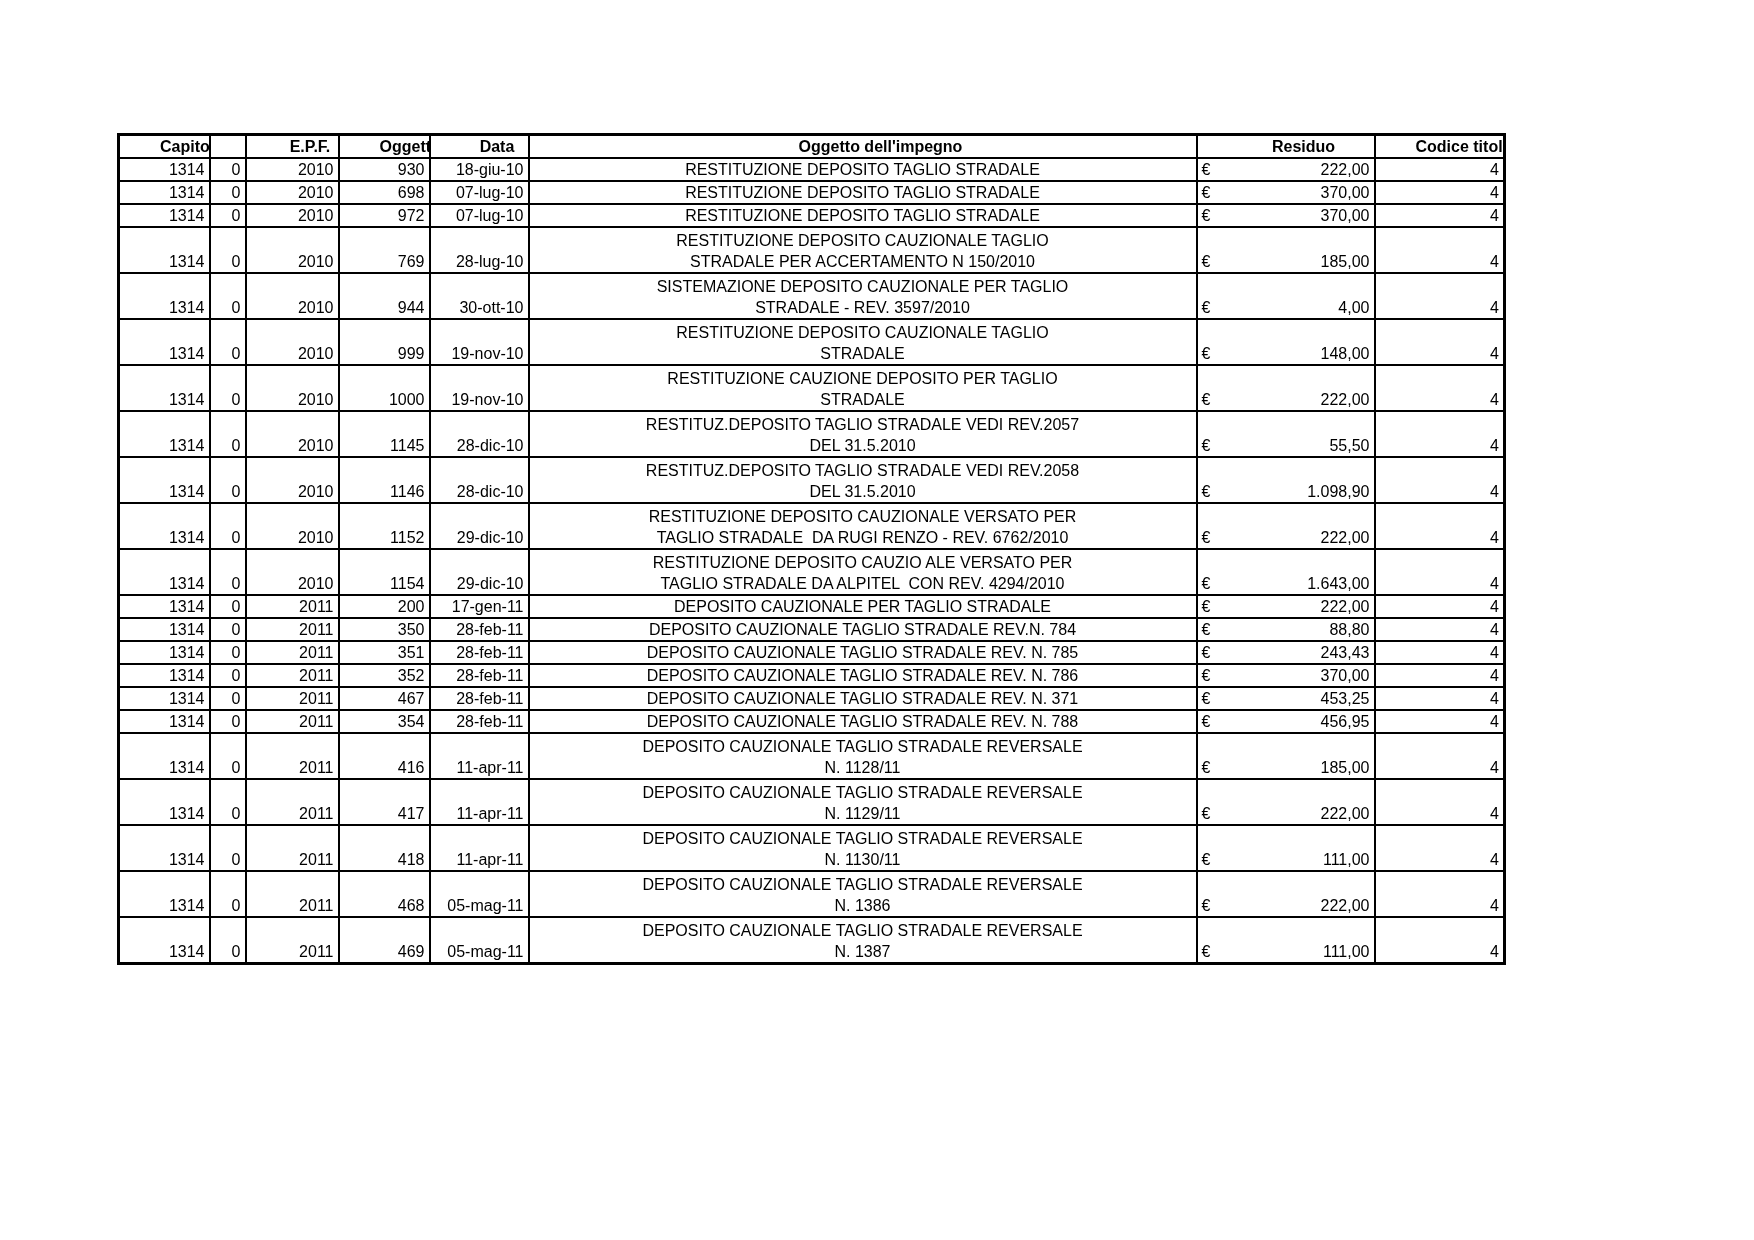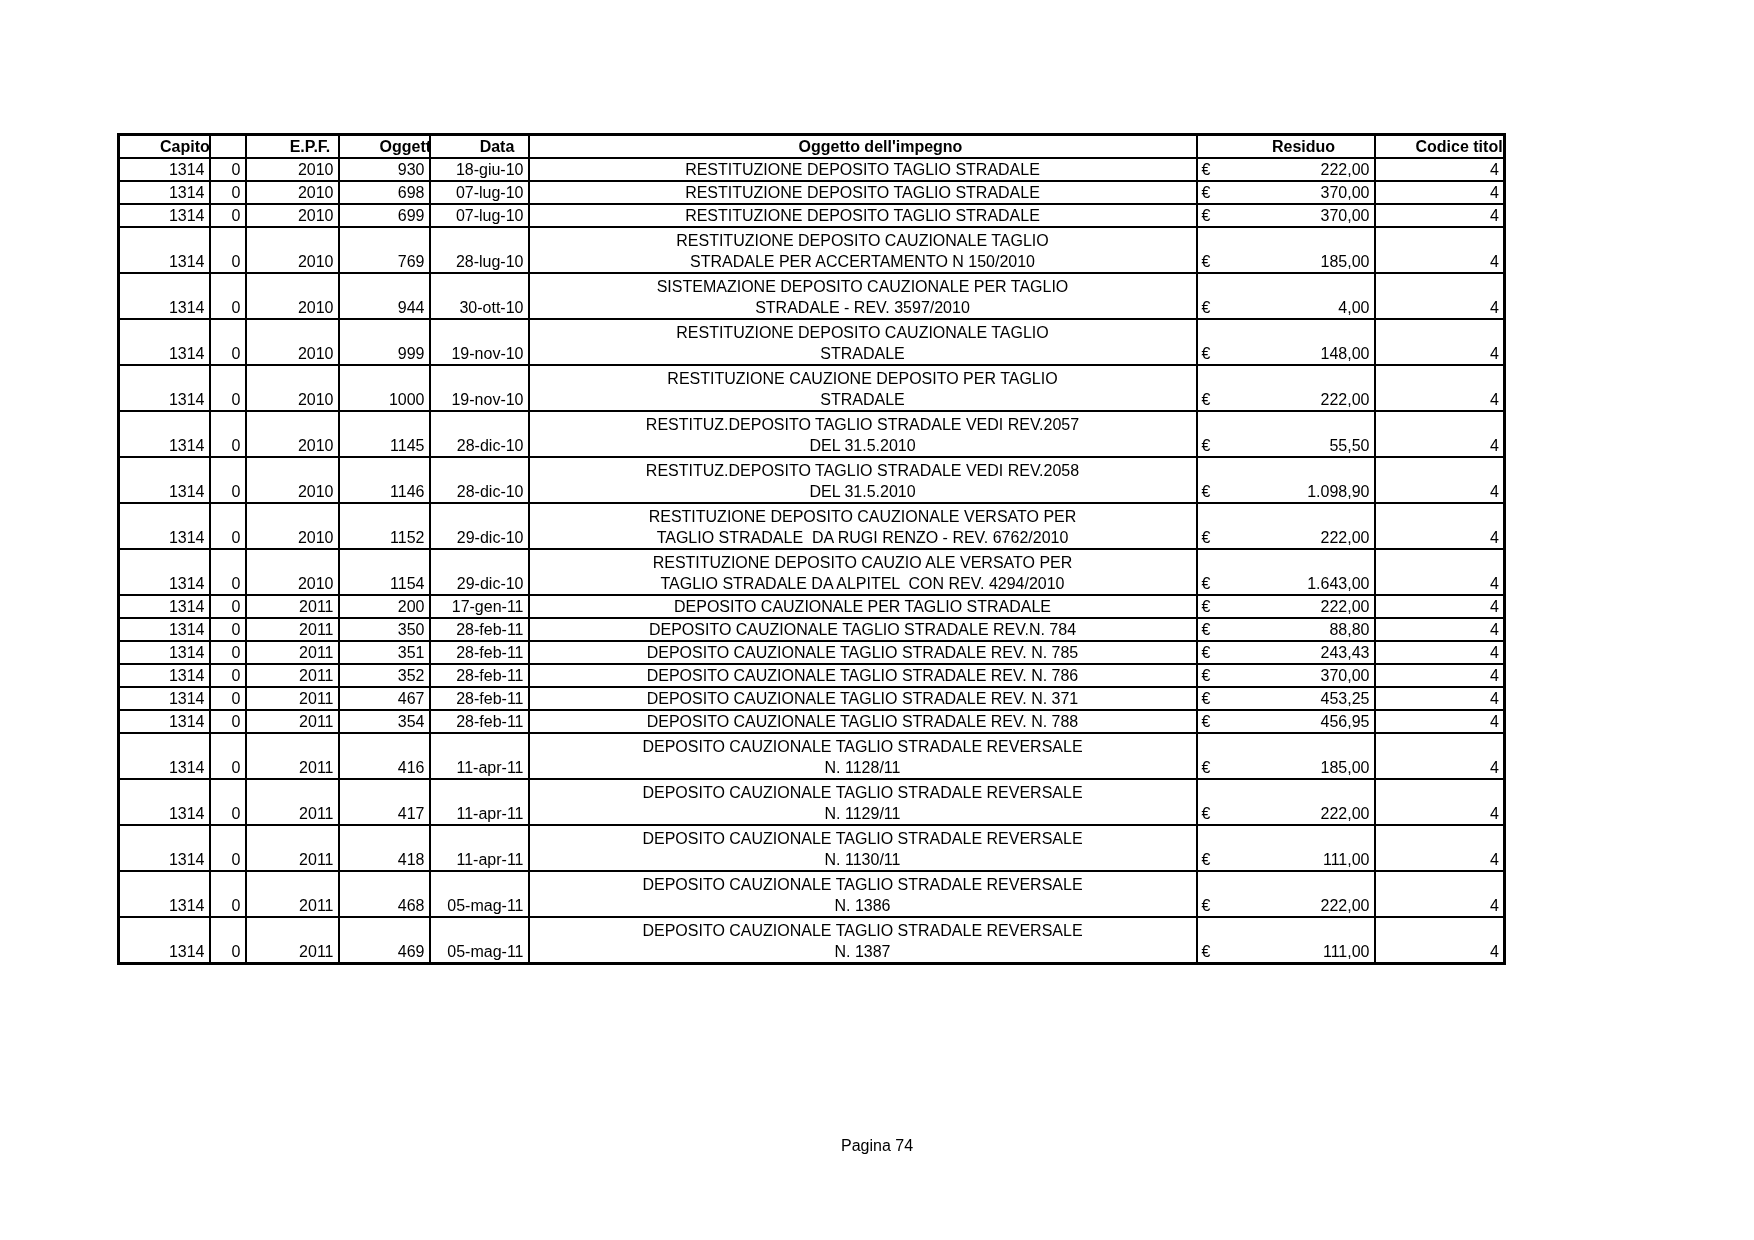--- a/index.html
+++ b/index.html
@@ -117,21 +117,21 @@
               <span>€</span>
               <span>370,00</span>
             </div>
           </td>
           <td class="num">4</td>
         </tr>
         <tr class="h1">
           <td class="num">1314</td>
           <td class="num">0</td>
           <td class="num">2010</td>
-          <td class="num">699</td>
+          <td class="num">972</td>
           <td class="num">07-lug-10</td>
           <td class="ogg">RESTITUZIONE DEPOSITO TAGLIO STRADALE</td>
           <td class="res">
             <div class="wrap">
               <span>€</span>
               <span>370,00</span>
             </div>
           </td>
           <td class="num">4</td>
         </tr>
@@ -429,14 +429,13 @@
             <div class="wrap">
               <span>€</span>
               <span>111,00</span>
             </div>
           </td>
           <td class="num">4</td>
         </tr>
       </tbody>
   </table>
 
-  <div class="footer">Pagina 74</div>
 </div>
 
 </body></html>

